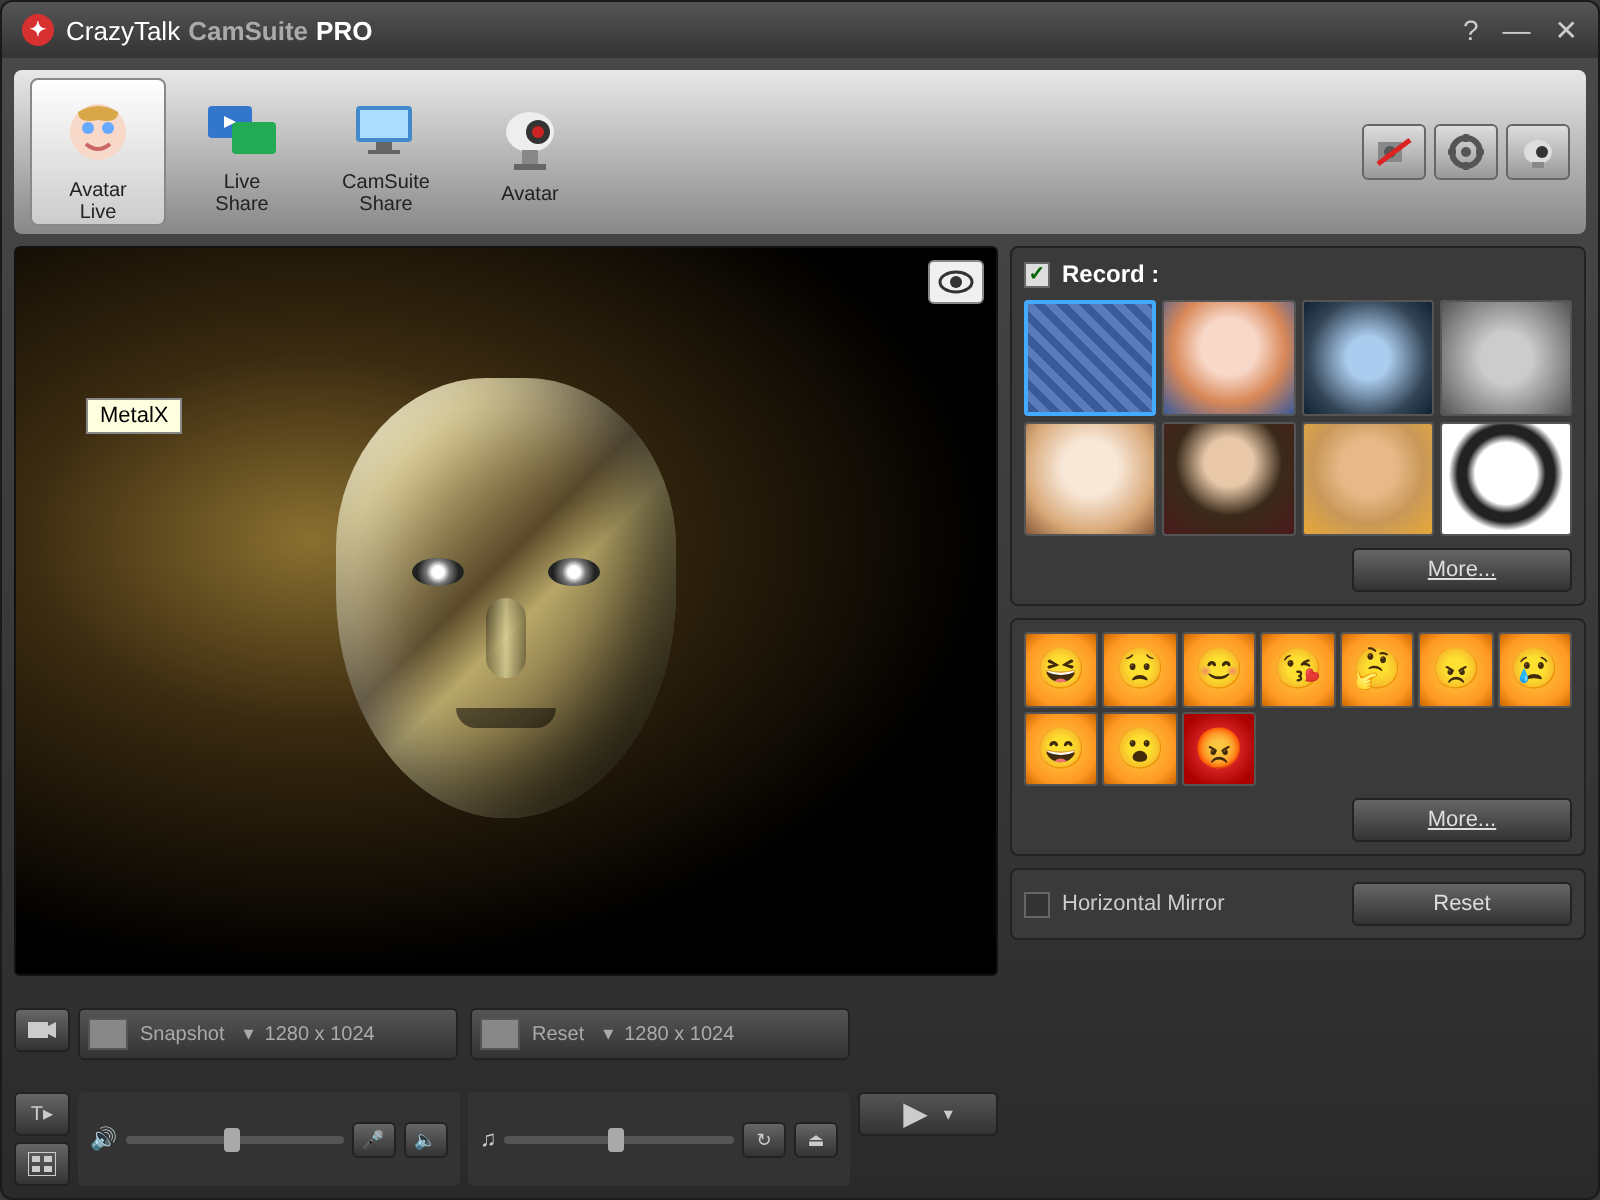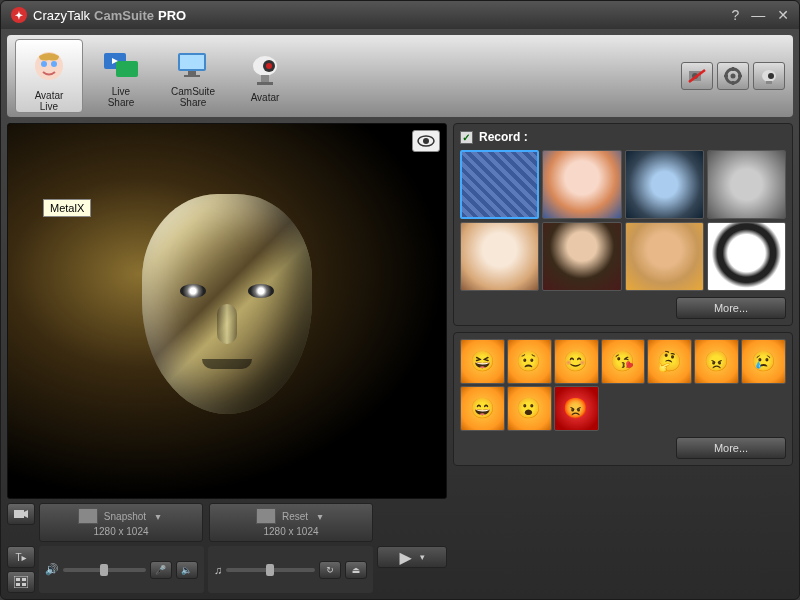--- a/index.html
+++ b/index.html
@@ -12,53 +12,53 @@
 .titlebar .pro { font-weight: bold; color: #fff; margin-left: 4px; }
 .win-ctrls { margin-left: auto; display: flex; gap: 12px; color: #ccc; font-size: 14px; }
 .win-ctrls span { cursor: pointer; }
 .toolbar { height: 82px; background: linear-gradient(to bottom, #e8e8e8 0%, #888 100%); margin: 6px 6px 0 6px; border-radius: 4px; display: flex; align-items: center; padding: 4px 8px; gap: 4px; }
 .tool-item { width: 68px; height: 74px; display: flex; flex-direction: column; align-items: center; justify-content: center; gap: 2px; border-radius: 4px; cursor: pointer; font-size: 10px; color: #222; text-align: center; }
 .tool-item.active { background: linear-gradient(to bottom, #fff 0%, #ccc 100%); border: 1px solid #888; justify-content: flex-end; }
 .tool-icon { width: 40px; height: 40px; display: flex; align-items: center; justify-content: center; }
 .tool-right { margin-left: auto; display: flex; gap: 4px; }
 .tool-right-btn { width: 32px; height: 28px; background: linear-gradient(to bottom, #ddd 0%, #999 100%); border: 1px solid #666; border-radius: 3px; display: flex; align-items: center; justify-content: center; cursor: pointer; }
 .main { flex: 1; display: flex; padding: 6px; gap: 6px; }
-.preview-col { width: 440px; display: flex; flex-direction: column; gap: 4px; }
+.preview-col { width: 492px; display: flex; flex-direction: column; gap: 16px; }
 .preview { flex: 1; background: #000; border: 1px solid #111; border-radius: 3px; position: relative; overflow: hidden; }
 .preview-bg { position: absolute; inset: 0; background: radial-gradient(ellipse at 30% 40%, #8a7030 0%, #3a2a10 30%, #000 70%); }
 .face { position: absolute; left: 50%; top: 50%; transform: translate(-50%, -45%); width: 200px; height: 260px; }
 .face-head { width: 170px; height: 220px; margin: 0 auto; background: linear-gradient(135deg, #f5f0d0 0%, #c9b878 20%, #5a4a2a 45%, #b8a868 55%, #8a7a4a 70%, #2a2210 100%); border-radius: 80px 80px 90px 90px / 90px 90px 120px 120px; position: relative; box-shadow: inset -20px -20px 40px rgba(0,0,0,0.6), inset 20px 20px 40px rgba(255,255,255,0.3); }
 .face-eye { position: absolute; width: 26px; height: 14px; background: radial-gradient(circle, #fff 20%, #777 40%, #222 70%); border-radius: 50%; top: 90px; }
 .face-eye.left { left: 38px; }
 .face-eye.right { right: 38px; }
 .face-nose { position: absolute; left: 50%; transform: translateX(-50%); top: 110px; width: 20px; height: 40px; background: linear-gradient(to right, rgba(0,0,0,0.3), rgba(255,255,200,0.4), rgba(0,0,0,0.3)); border-radius: 10px; }
 .face-mouth { position: absolute; left: 50%; transform: translateX(-50%); top: 165px; width: 50px; height: 10px; background: rgba(0,0,0,0.5); border-radius: 0 0 20px 20px; }
 .eye-btn { position: absolute; top: 6px; right: 6px; width: 28px; height: 22px; background: #f0f0f0; border: 1px solid #888; border-radius: 3px; display: flex; align-items: center; justify-content: center; cursor: pointer; }
 .tooltip { position: absolute; top: 75px; left: 35px; background: #ffffe0; border: 1px solid #888; padding: 2px 6px; font-size: 11px; color: #000; }
 .btm-row { display: flex; gap: 4px; }
 .side-btns { width: 28px; display: flex; flex-direction: column; gap: 3px; }
 .side-btn { height: 22px; background: linear-gradient(to bottom, #666 0%, #333 100%); border: 1px solid #222; border-radius: 3px; display: flex; align-items: center; justify-content: center; cursor: pointer; color: #ccc; font-size: 10px; }
 .cap-boxes { flex: 1; display: flex; gap: 6px; }
-.cap-box { flex: 1; background: linear-gradient(to bottom, #555 0%, #333 100%); border: 1px solid #222; border-radius: 3px; padding: 4px; display: flex; flex-direction: column; align-items: center; gap: 2px; color: #aaa; font-size: 10px; }
+.cap-box { flex: 1; background: linear-gradient(to bottom, #555 0%, #333 100%); border: 1px solid #222; border-radius: 3px; padding: 4px; display: flex; flex-direction: row; align-items: center; gap: 2px; color: #aaa; font-size: 10px; }
 .cap-box-top { display: flex; align-items: center; gap: 6px; }
 .cap-thumb { width: 20px; height: 16px; background: #888; border: 1px solid #555; }
 .cap-dd { width: 12px; height: 12px; display: flex; align-items: center; justify-content: center; }
 .slider-grp { flex: 1; display: flex; align-items: center; gap: 4px; background: #333; padding: 3px 6px; border-radius: 3px; }
 .slider { flex: 1; height: 4px; background: #555; border-radius: 2px; position: relative; }
 .slider-thumb { position: absolute; width: 8px; height: 12px; background: #aaa; border-radius: 2px; top: -4px; }
 .small-btn { width: 22px; height: 18px; background: linear-gradient(to bottom, #666 0%, #333 100%); border: 1px solid #222; border-radius: 3px; display: flex; align-items: center; justify-content: center; color: #ccc; font-size: 9px; cursor: pointer; }
 .play-box { width: 70px; height: 22px; background: linear-gradient(to bottom, #555 0%, #333 100%); border: 1px solid #222; border-radius: 3px; display: flex; align-items: center; justify-content: center; gap: 8px; color: #ccc; cursor: pointer; }
 .right-col { flex: 1; display: flex; flex-direction: column; gap: 6px; }
 .panel { background: #3a3a3a; border: 1px solid #222; border-radius: 4px; padding: 6px; }
 .panel-head { display: flex; align-items: center; gap: 6px; color: #fff; font-size: 12px; font-weight: bold; margin-bottom: 6px; }
 .chk { width: 13px; height: 13px; background: #ddd; border: 1px solid #666; display: flex; align-items: center; justify-content: center; font-size: 10px; color: #060; }
 .avatar-grid { display: grid; grid-template-columns: repeat(4, 1fr); gap: 3px; }
 .avatar-cell { aspect-ratio: 1.15; border: 1px solid #555; border-radius: 2px; overflow: hidden; cursor: pointer; }
 .avatar-cell.sel { border: 2px solid #4af; }
-.more-btn { margin-top: 6px; margin-left: auto; width: 110px; height: 22px; background: linear-gradient(to bottom, #666 0%, #333 100%); border: 1px solid #222; border-radius: 3px; color: #ddd; font-size: 11px; display: flex; align-items: center; justify-content: center; cursor: pointer; }
+.more-btn { margin-top: 6px; margin-left: auto; width: 110px; height: 22px; background: linear-gradient(to bottom, #666 0%, #333 100%); border: 1px solid #222; border-radius: 3px; color: #ddd; font-size: 11px; display: flex; align-items: center; justify-content: center; cursor: pointer; text-decoration: underline; }
 .emotion-grid { display: grid; grid-template-columns: repeat(7, 1fr); gap: 2px; }
 .emo { aspect-ratio: 1; border: 1px solid #555; border-radius: 2px; display: flex; align-items: center; justify-content: center; font-size: 20px; background: radial-gradient(circle, #ffcc44 0%, #ff9922 70%, #cc6600 100%); cursor: pointer; }
 .mirror-chk { width: 13px; height: 13px; background: #333; border: 1px solid #666; }
 .reset-btn { margin-left: auto; width: 110px; height: 22px; background: linear-gradient(to bottom, #666 0%, #333 100%); border: 1px solid #222; border-radius: 3px; color: #ddd; font-size: 11px; display: flex; align-items: center; justify-content: center; cursor: pointer; }
 svg { display: block; }
 </style>
 </head>
 <body>
 
 <div class="window">
@@ -269,15 +269,20 @@
             <div class="emo">🤔</div>
             <div class="emo">😠</div>
             <div class="emo">😢</div>
             <div class="emo">😄</div>
             <div class="emo">😮</div>
             <div class="emo" style="background: radial-gradient(circle, rgb(255, 68, 68) 0%, rgb(170, 0, 0) 80%);">😡</div>
           </div>
         <div class="more-btn">More...</div>
       </div>
 
+      <div class="panel" style="display:flex;align-items:center;gap:6px">
+        <div class="mirror-chk"></div>
+        <span style="color:#ccc;font-size:11px">Horizontal Mirror</span>
+        <div class="reset-btn">Reset</div>
+      </div>
     </div>
   </div>
 </div>
 
 </body></html>

